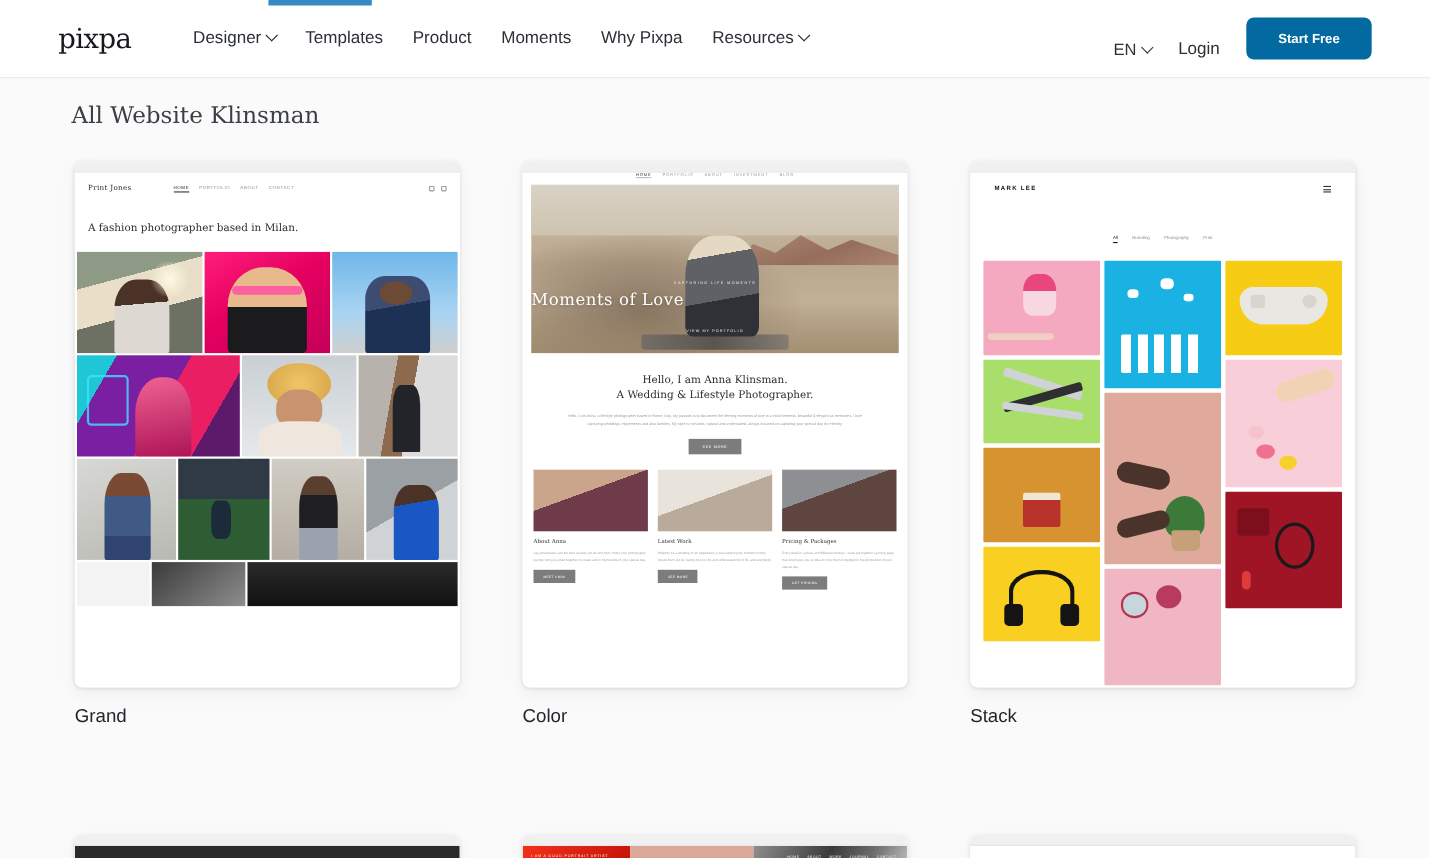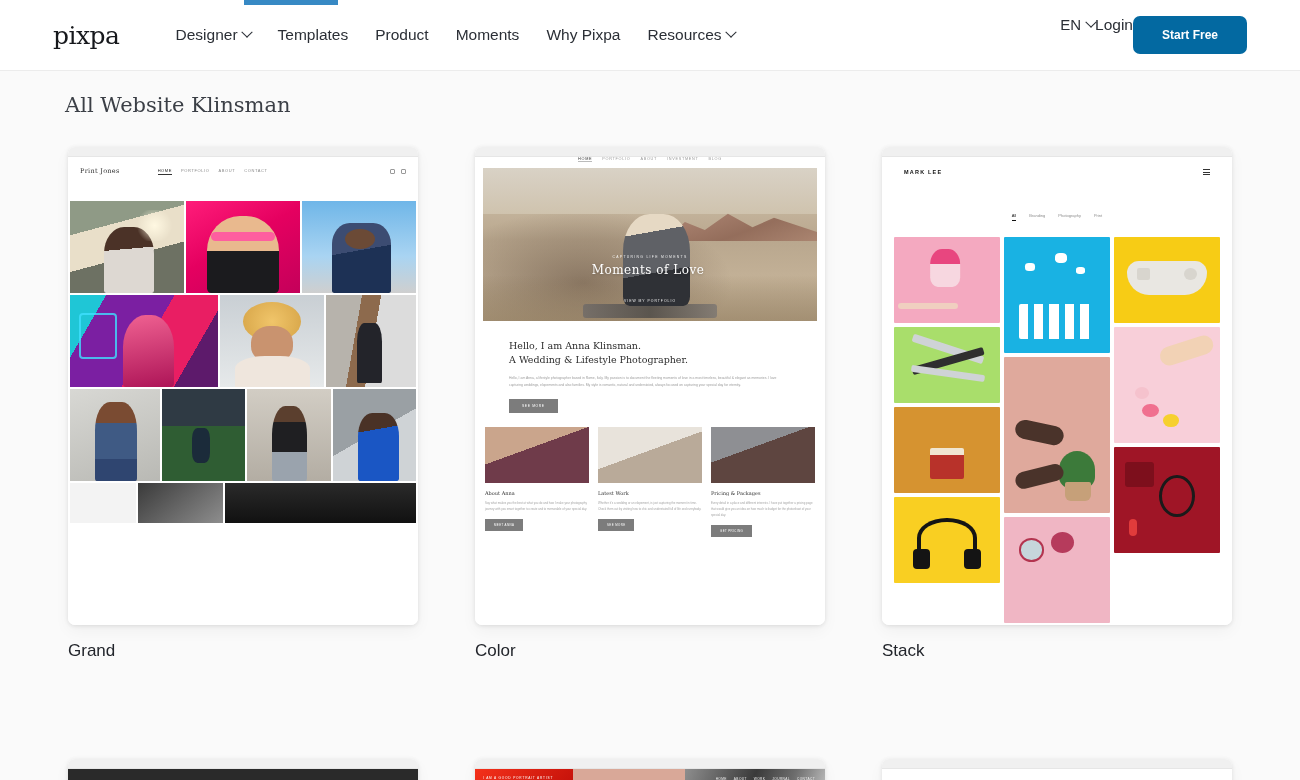--- a/index.html
+++ b/index.html
@@ -59,21 +59,22 @@
     width: 8px; height: 8px;
     border-right: 1.6px solid #2b2f36;
     border-bottom: 1.6px solid #2b2f36;
     transform: rotate(45deg) translate(-2px,-2px);
     margin-left: 1px;
   }
   .header-right {
     margin-left: auto;
     margin-right: 53px;
     display: flex;
-    align-items: flex-start;
+    align-items: flex-end;
+    gap: 24px;
   }
   .lang { display:flex; align-items:center; gap:5px; font-size:15px; color:#2b2f36; cursor:pointer;}
   .login { font-size: 15.5px; color:#2b2f36; cursor:pointer; }
   .btn-start {
     background: #0369a1;
     color: #ffffff;
     font-size: 12px;
     font-weight: 700;
     border: none;
     border-radius: 7px;
@@ -160,25 +161,25 @@
     background:linear-gradient(180deg,#d9d2c6,#cfc3ae);}
   .hero .couple { position:absolute; left:42%; top:30%; width:20%; height:60%;
     background:linear-gradient(170deg,#e6d9c4 0 22%, #5f6166 22% 62%, #2f3136 62% 100%);
     border-radius:40% 40% 10% 10%; filter:blur(.3px);}
   .hero .brush { position:absolute; bottom:0; left:0; right:0; height:30%;
     background:linear-gradient(0deg, rgba(150,130,100,.55), transparent);}
   .hero .blanket { position:absolute; bottom:2%; left:30%; width:40%; height:9%;
     background:linear-gradient(90deg,#6e6a68,#4a4846,#7b7672); border-radius:3px; opacity:.8;}
   .hero-kicker { position:absolute; left:0; right:0; top:57%; text-align:center; color:#fff;
     font-size:3.4px; letter-spacing:1.3px; text-transform:uppercase; opacity:.9;}
-  .hero-title { position:absolute; left:0; right:4px; top:62%; text-align:center; color:#fff;
-    font-family:"DejaVu Serif", serif; font-size:12px; letter-spacing:.5px; text-shadow:0 1px 3px rgba(0,0,0,.25);}
+  .hero-title { position:absolute; left:0; right:4px; top:62%; text-align:left; color:#fff;
+    font-family:"DejaVu Serif", serif; font-size:15px; letter-spacing:.5px; text-shadow:0 1px 3px rgba(0,0,0,.25);}
   .hero-cta { position:absolute; left:0; right:0; bottom:12%; text-align:center; color:#fff;
     font-size:3.4px; letter-spacing:1px; text-transform:uppercase; opacity:.92;}
-  .color-about { text-align:left; padding:18px 34px 0; }
+  .color-about { text-align:center; padding:18px 34px 0; }
   .color-about h4 { font-family:"DejaVu Serif", serif; font-weight:400; font-size:9.5px; color:#2d2d2d; line-height:1.5;}
   .color-about p { margin-top:7px; font-size:3.4px; line-height:2.3; color:#9d9d9d; }
   .color-about .cbtn { display:inline-block; margin-top:9px; background:#7c7c7c; color:#fff;
     font-size:3.4px; letter-spacing:.6px; padding:5px 13px; }
   .three { display:grid; grid-template-columns:repeat(3,1fr); gap:9px; padding:14px 10px 0; }
   .three .th { height:56px; overflow:hidden; }
   .three h5 { font-family:"DejaVu Serif", serif; font-weight:400; font-size:5px; color:#333; margin-top:7px;}
   .three p { font-size:2.9px; line-height:2.1; color:#a5a5a5; margin-top:4px; }
   .three .sbtn { display:inline-block; margin-top:6px; background:#7c7c7c; color:#fff; font-size:2.9px;
     letter-spacing:.4px; padding:4px 9px;}
@@ -257,20 +258,21 @@
               <span>ABOUT</span>
               <span>CONTACT</span>
             </div>
             <div class="mini-icons">
               <i class="dot-ico"></i>
               <i class="dot-ico"></i>
             </div>
           </div>
 
           <div class="grand-head">
+            <div>A fashion photographer based in Milan.</div>
           </div>
 
           <div class="grand-grid">
             <div class="gimg" style="background:linear-gradient(165deg,#8f9a86 0 28%,#e9dfc9 28% 58%,#6d7163 58% 100%);">
               <div style="position:absolute;left:30%;top:28%;width:44%;height:72%;background:linear-gradient(175deg,#4b3227 0 34%,#ddd8d2 34% 100%);border-radius:40% 40% 4% 4%"></div>
               <div style="position:absolute;right:6%;top:10%;width:40%;height:34%;background:radial-gradient(circle,#fff8e2,transparent 65%)"></div>
             </div>
             <div class="gimg" style="background:linear-gradient(150deg,#ff1d7a,#e50060 45%,#c4005a);">
               <div style="position:absolute;left:18%;top:16%;width:64%;height:84%;background:linear-gradient(180deg,#e9b98e 0 46%,#1b1b1e 46% 100%);border-radius:45% 45% 6% 6%"></div>
               <div style="position:absolute;left:22%;top:34%;width:56%;height:9%;background:#ff5aa0;border-radius:20px;opacity:.95"></div>

